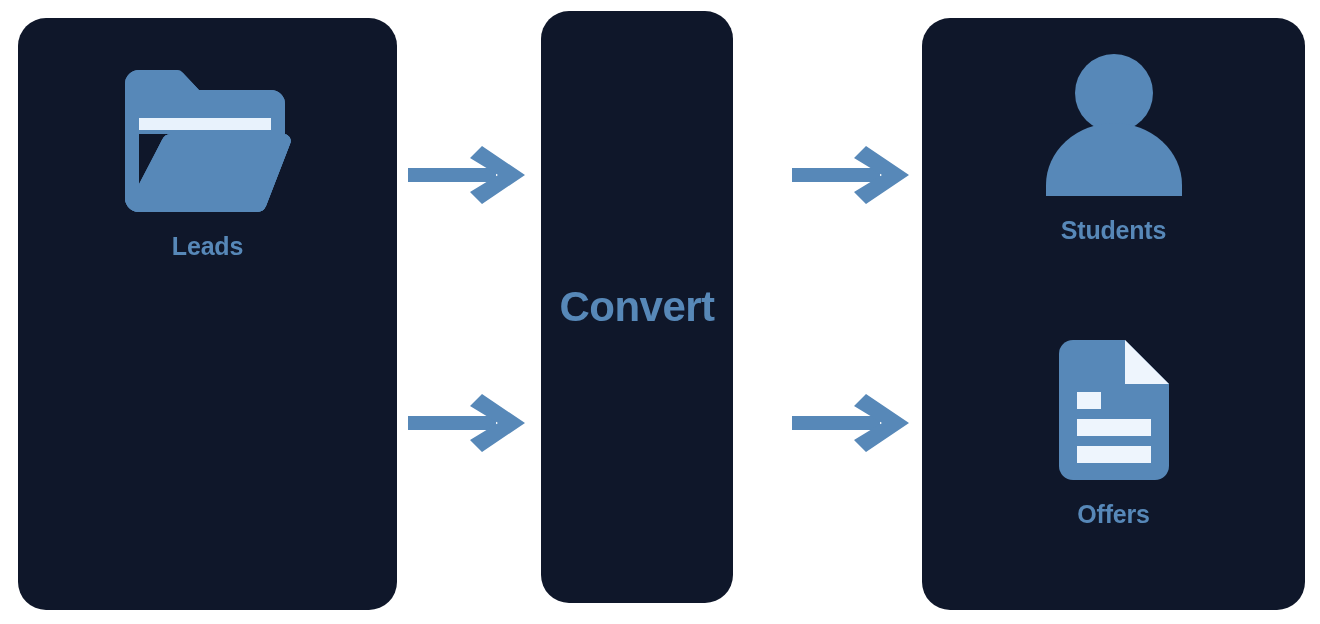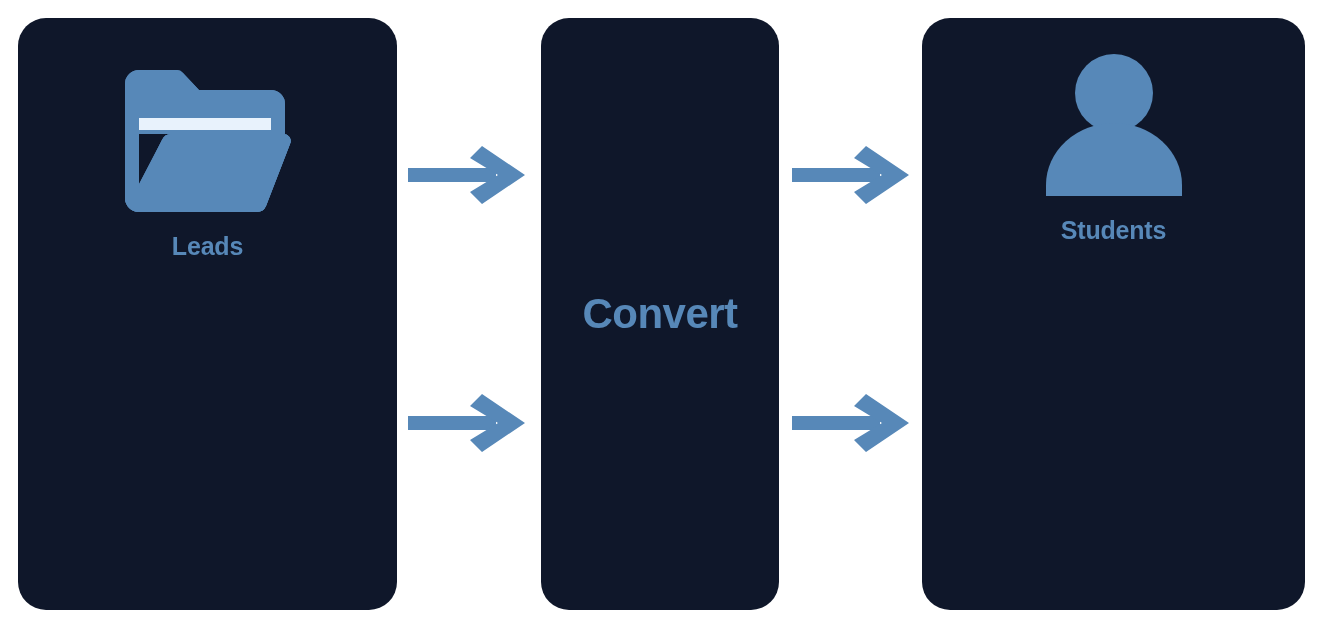--- a/index.html
+++ b/index.html
@@ -22,21 +22,21 @@
   }
 
   
   .panel {
     position: absolute;
     background: #0f172a;
     border-radius: 28px;
     box-sizing: border-box;
   }
   #panel-source { left: 18px;  top: 18px; width: 379px; height: 592px; }
-  #panel-process{ left: 541px; top: 18px; width: 238px; height: 592px; }
+  #panel-process{ left: 541px; top: 11px; width: 192px; height: 592px; }
   #panel-target { left: 922px; top: 18px; width: 383px; height: 592px; }
 
   
   .entity {
     position: absolute;
     display: flex;
     flex-direction: column;
     align-items: center;
     justify-content: flex-start;
     width: 100%;
@@ -168,16 +168,28 @@
     <div class="entity" id="entity-students">
       <span class="entity-icon">
         <svg width="136" height="142" viewBox="0 0 136 142" xmlns="http://www.w3.org/2000/svg">
           <ellipse cx="68" cy="39" rx="39" ry="39" fill="#5788b8"></ellipse>
           <path d="M0 142 V131 A68 62 0 0 1 136 131 V142 Z" fill="#5788b8"></path>
         </svg>
       </span>
       <span class="entity-label">Students</span>
     </div>
 
+    <div class="entity" id="entity-offers">
+      <span class="entity-icon">
+        <svg width="110" height="140" viewBox="0 0 110 140" xmlns="http://www.w3.org/2000/svg">
+          <path d="M14 0 H66 L110 44 V126 A14 14 0 0 1 96 140 H14 A14 14 0 0 1 0 126 V14 A14 14 0 0 1 14 0 Z" fill="#5788b8"></path>
+          <path d="M66 0 L110 44 H66 Z" fill="#eef5fd"></path>
+          <rect x="18" y="52" width="24" height="17" fill="#eef5fd"></rect>
+          <rect x="18" y="79" width="74" height="17" fill="#eef5fd"></rect>
+          <rect x="18" y="106" width="74" height="17" fill="#eef5fd"></rect>
+        </svg>
+      </span>
+      <span class="entity-label">Offers</span>
+    </div>
 
   </div>
 
 </div>
 
 </body></html>

